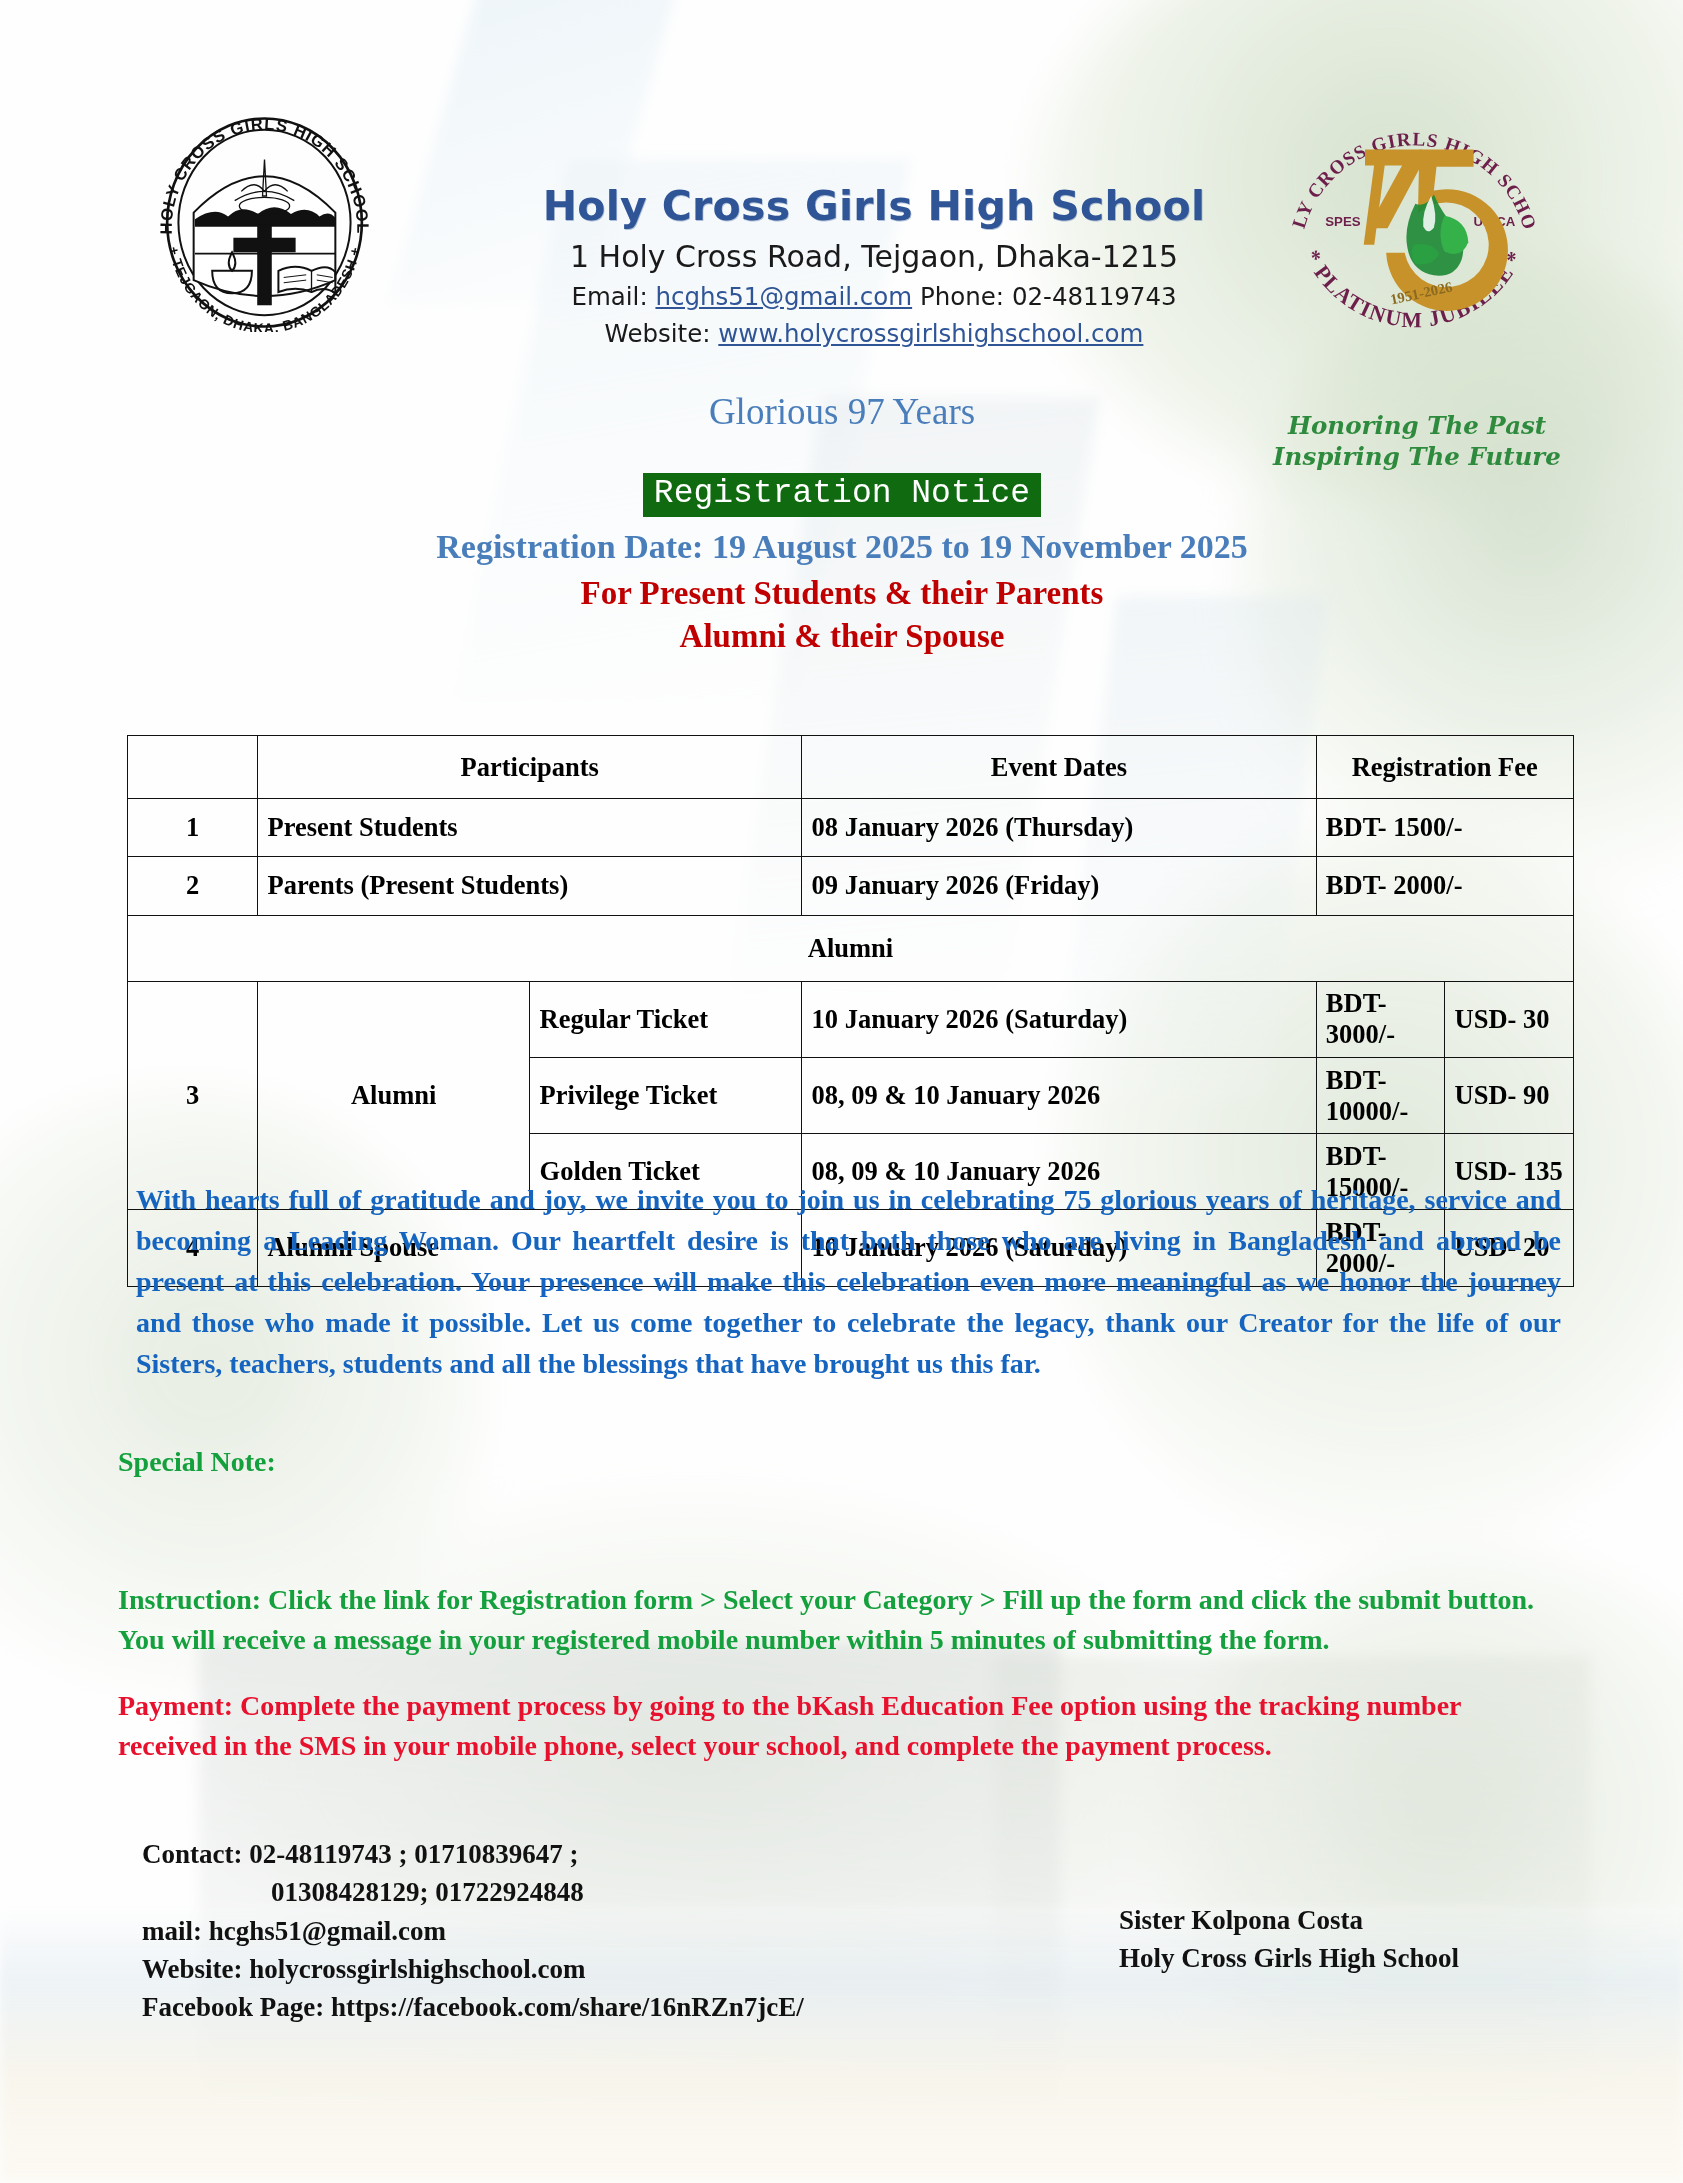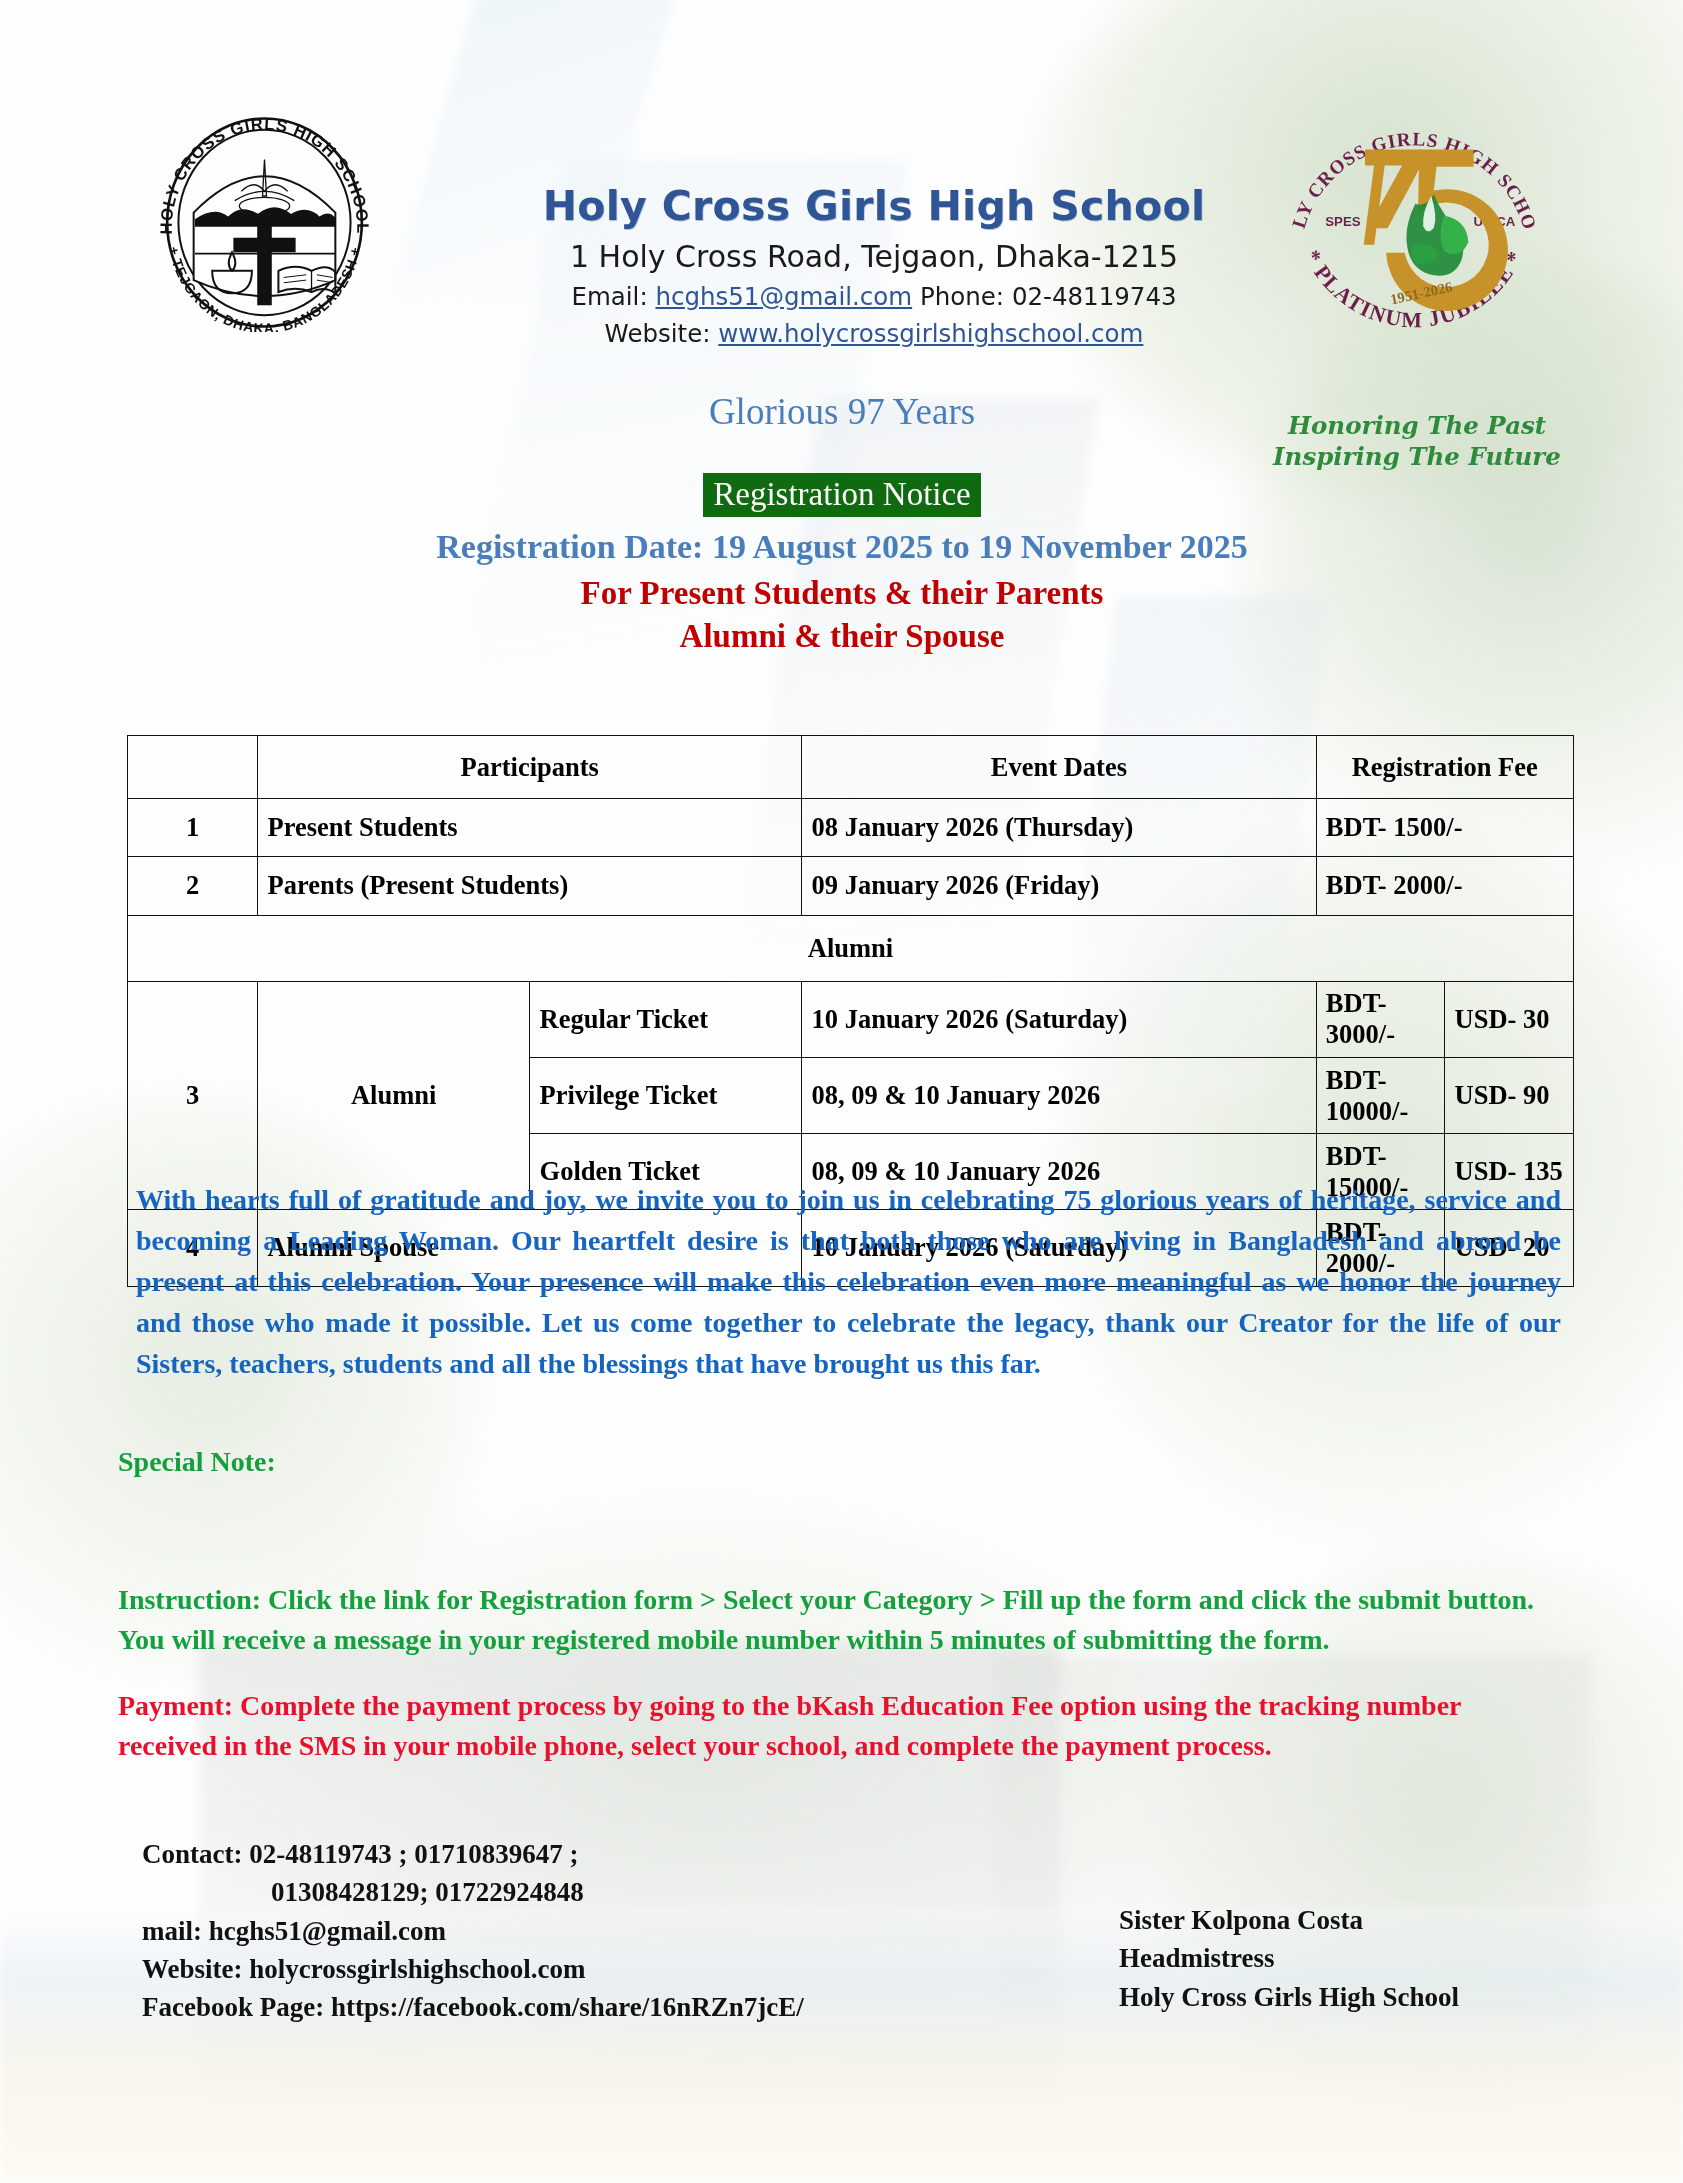--- a/index.html
+++ b/index.html
@@ -66,21 +66,21 @@
   #jubilee-tagline{
     position:absolute;left:1245px;top:325px;width:344px;text-align:center;
     font-family:"DejaVu Serif", serif;font-style:italic;font-weight:bold;
     color:#2e8b3d;font-size:24.5px;line-height:1.25;
   }
 
   
   #titles{position:absolute;top:389px;left:0;width:1684px;text-align:center;}
   #glorious{font-size:37px;color:#4a7ebb;font-weight:normal;line-height:1.25;}
   #honoring{font-size:34px;color:#c00000;font-weight:bold;line-height:1.25;margin-top:5.3px;}
-  #reg-notice-wrap{margin-top:38px;}
+  #reg-notice-wrap{margin-top:38px;font-family:Liberation Mono, monospace;}
   #reg-notice{
     display:inline-block;background:#106b10;color:#ffffff;
     font-size:33px;padding:1.3px 10.6px 4px 10.6px;line-height:1.18;
   }
   #reg-date{font-size:34px;color:#4a7ebb;font-weight:bold;line-height:1.3;margin-top:8px;}
   #for-present{font-size:33px;color:#c00000;font-weight:bold;line-height:1.3;margin-top:2.6px;}
   #alumni-spouse{font-size:33px;color:#c00000;font-weight:bold;line-height:1.3;}
 
   
   #table-wrap{position:absolute;top:735px;left:127px;width:1447px;}
@@ -339,18 +339,17 @@
   <div id="footer-left">
     <div>Contact: 02-48119743 ; 01710839647 ;</div>
     <div class="indent">01308428129; 01722924848</div>
     <div>mail: hcghs51@gmail.com</div>
     <div>Website: holycrossgirlshighschool.com</div>
     <div>Facebook Page: https://facebook.com/share/16nRZn7jcE/</div>
   </div>
 
   <div id="footer-right">
     <div>Sister Kolpona Costa</div>
-    <div>Headmistress</div>
     <div>Holy Cross Girls High School</div>
   </div>
 
 </div>
 
 
 </body></html>

